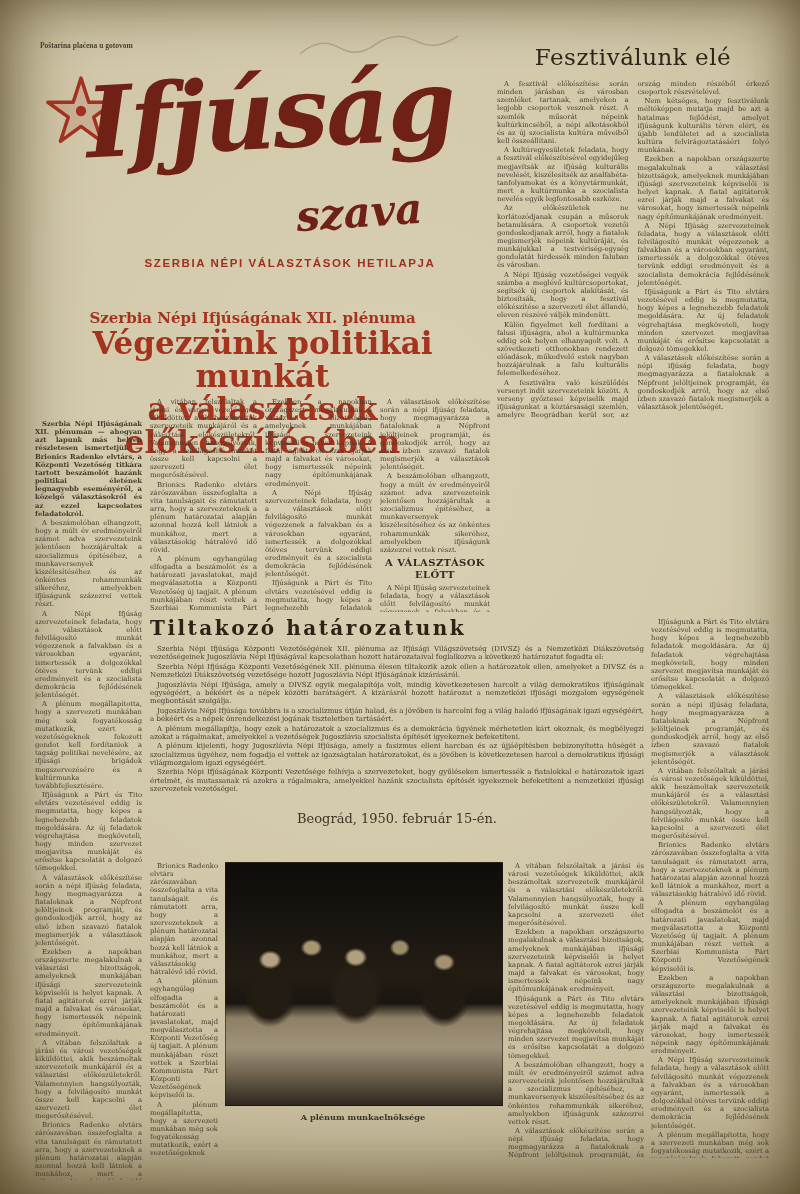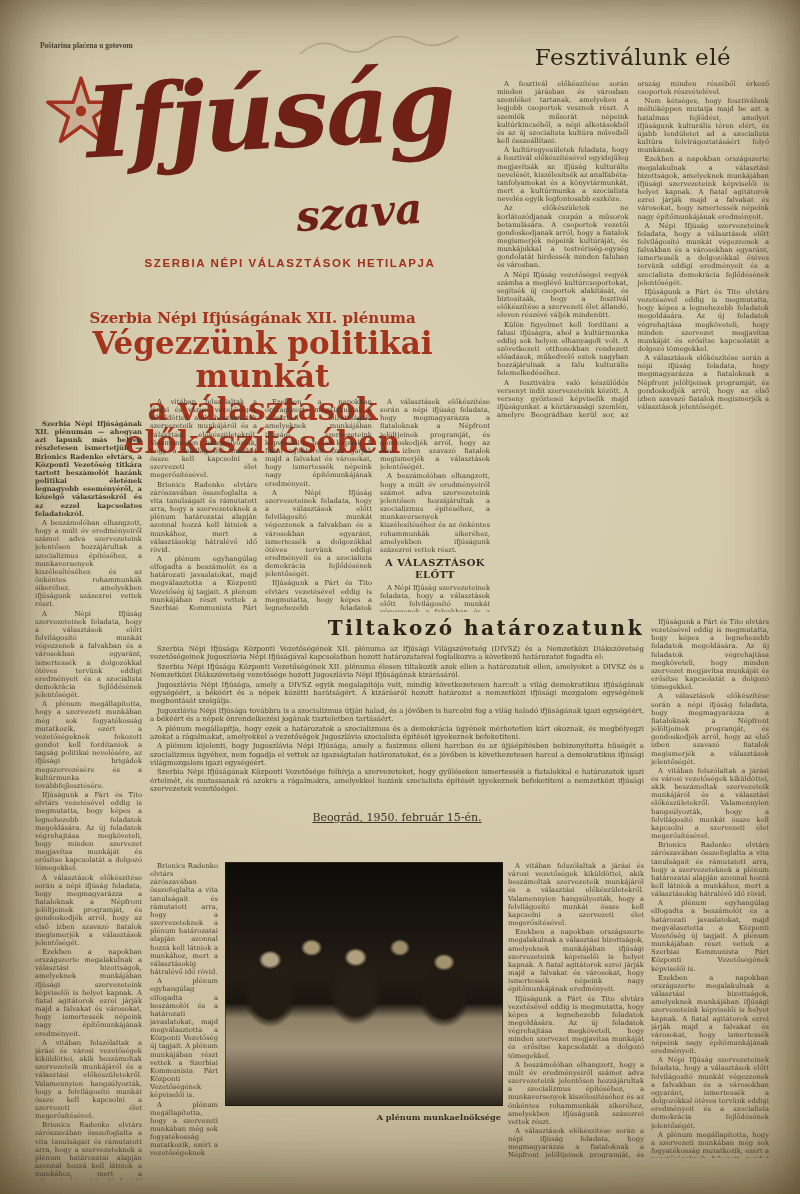--- a/index.html
+++ b/index.html
@@ -21,39 +21,39 @@
   #issue-row{left:35px;top:281px;width:455px;border-top:2px solid #564936;border-bottom:2px solid #564936;padding:3px 2px;display:flex;justify-content:space-between;font-size:8.5px;font-weight:bold;color:#3e352a;}
   #kicker{left:25px;top:309px;width:455px;text-align:center;font-size:15px;font-weight:bold;color:#a5341f;}
   #headline{left:35px;top:327px;width:455px;text-align:center;font-size:31px;font-weight:bold;color:#a5341f;line-height:1.07;white-space:pre-line;}
   #fest-title{left:497px;top:44px;width:272px;text-align:center;font-size:23px;font-weight:normal;color:#2e2618;letter-spacing:.5px;}
   #fest-body{left:497px;top:80px;width:272px;height:534px;column-count:2;column-gap:9px;}
   #col1{left:35px;top:420px;width:107px;height:760px;}
   #col2{left:150px;top:398px;width:107px;height:214px;}
   #col3{left:265px;top:398px;width:107px;height:214px;}
   #col4{left:380px;top:398px;width:110px;height:214px;}
   .subhead{text-align:center;font-size:10px;font-weight:bold;letter-spacing:.4px;color:#332b1f;margin:3px 0;}
-  #protest-title{left:150px;top:616px;width:494px;text-align:right;font-size:20px;font-weight:bold;color:#2b2315;letter-spacing:2.5px;}
+  #protest-title{left:150px;top:616px;width:494px;text-align:left;font-size:20px;font-weight:bold;color:#2b2315;letter-spacing:2.5px;}
   #protest-body{left:150px;top:645px;width:494px;height:164px;font-size:7px;}
-  #protest-date{left:150px;top:811px;width:494px;text-align:center;font-size:11px;color:#3e352a;text-decoration:underline;}
+  #protest-date{left:150px;top:811px;width:494px;text-align:center;font-size:13px;color:#3e352a;}
   #protest-sign{left:390px;top:824px;width:254px;text-align:center;font-size:7.8px;font-weight:bold;color:#3e352a;white-space:pre-line;line-height:1.25;}
   #rightstrip{left:651px;top:618px;width:118px;height:540px;}
   #botleft{left:150px;top:862px;width:68px;height:296px;}
   #botmid{left:508px;top:862px;width:136px;height:296px;}
   #photo{left:225px;top:862px;width:276px;height:242px;border:1px solid rgba(40,30,15,.6);
     background:
       radial-gradient(16px 13px at 16% 40%, #b3a384 0 45%, rgba(0,0,0,0) 72%),
       radial-gradient(15px 12px at 31% 35%, #a79770 0 45%, rgba(0,0,0,0) 72%),
       radial-gradient(16px 13px at 47% 39%, #b0a07e 0 45%, rgba(0,0,0,0) 72%),
       radial-gradient(14px 12px at 63% 35%, #9c8d6a 0 45%, rgba(0,0,0,0) 72%),
       radial-gradient(15px 12px at 79% 41%, #a2926f 0 45%, rgba(0,0,0,0) 72%),
       radial-gradient(34px 40px at 16% 55%, #221c13 0 55%, rgba(0,0,0,0) 78%),
       radial-gradient(34px 40px at 47% 54%, #261f15 0 55%, rgba(0,0,0,0) 78%),
       radial-gradient(34px 40px at 79% 55%, #201a12 0 55%, rgba(0,0,0,0) 78%),
       linear-gradient(180deg,#0e0c09 0%,#191510 26%,#241d14 46%,#191510 58%,#8d7f65 64%,#a1937a 76%,#6b5f4c 88%,#2e281f 100%);}
-  #caption{left:225px;top:1112px;width:276px;text-align:right;font-size:8.2px;font-weight:bold;color:#3a3226;}
+  #caption{left:225px;top:1112px;width:276px;text-align:center;font-size:8.2px;font-weight:bold;color:#3a3226;}
 </style>
 </head>
 <body>
 
 <div id="paper">
 
   <div class="abs" id="postage">Poštarina plaćena u gotovom</div>
 
   <svg class="abs" id="pencil" viewBox="0 0 170 42">
     <path d="M5 30 q20 -18 40 -6 q18 10 36 -4 q20 -14 42 -2 q18 9 40 -6" fill="none" stroke="#6b5d42" stroke-width="1.6"></path>

